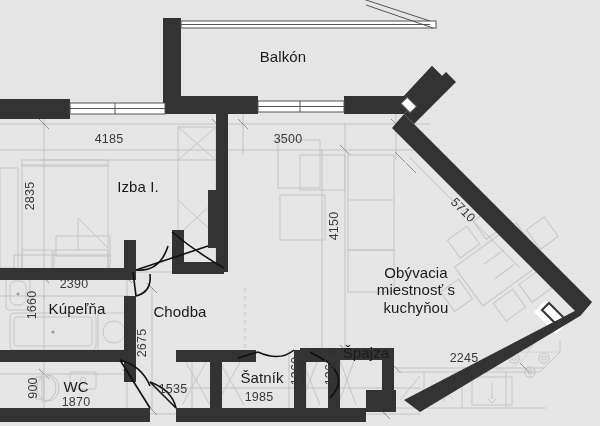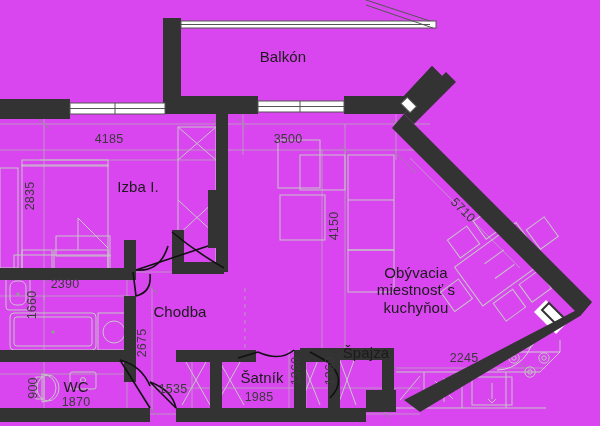--- a/index.html
+++ b/index.html
@@ -1,17 +1,17 @@
 <!DOCTYPE html>
 <html><head>
 <meta charset="utf-8">
 <style>
   html,body{margin:0;padding:0;background:#ffffff;}
   body{font-family:"Liberation Sans", sans-serif;}
-  #plan{position:relative;width:600px;height:426px;background:#d946ef;overflow:hidden;}
+  #plan{position:relative;width:600px;height:426px;background:#e5e5e5;overflow:hidden;}
   #plan svg{display:block;}
   .roomlabel{
     position:absolute;
     color:#1b1b1b;
     font-family:"Liberation Sans", sans-serif;
     font-size:15px;
     line-height:1.15;
     text-align:center;
     white-space:pre-line;
     letter-spacing:.1px;
@@ -284,34 +284,35 @@
       <line x1="258" y1="352" x2="238" y2="358"></line>
       <path d="M328 362 Q348 380 330 398"></path>
       <line x1="328" y1="362" x2="310" y2="352"></line>
       <path d="M172 232 Q196 252 224 268"></path>
     </g>
 
   </svg>
 
   <div class="roomlabel" style="left:223px;top:48px;width:120px;">Balkón</div>
   <div class="roomlabel" style="left:93px;top:178px;width:90px;">Izba I.</div>
+  <div class="roomlabel" style="left:32px;top:300px;width:90px;">Kúpeľňa</div>
   <div class="roomlabel" style="left:46px;top:378px;width:60px;">WC</div>
   <div class="roomlabel" style="left:135px;top:303px;width:90px;">Chodba</div>
   <div class="roomlabel" style="left:223px;top:369px;width:78px;">Šatník</div>
   <div class="roomlabel" style="left:331px;top:344px;width:70px;">Špajza</div>
   <div class="roomlabel" style="left:361px;top:264px;width:110px;">Obývacia
 miestnosť s
 kuchyňou</div>
 
   <div class="dim" style="left:79px;top:132px;width:60px;">4185</div>
   <div class="dim" style="left:258px;top:132px;width:60px;">3500</div>
   <div class="dim vert" style="left:0px;top:189px;width:60px;transform:rotate(-90deg);">2835</div>
   <div class="dim vert" style="left:304px;top:219px;width:60px;transform:rotate(-90deg);">4150</div>
   <div class="dim" style="left:433px;top:203px;width:60px;transform:rotate(45deg);">5710</div>
-  <div class="dim" style="left:35px;top:277px;width:60px;">2390</div>
+  <div class="dim" style="left:44px;top:277px;width:60px;">2390</div>
   <div class="dim vert" style="left:2px;top:298px;width:60px;transform:rotate(-90deg);">1660</div>
   <div class="dim vert" style="left:112px;top:336px;width:60px;transform:rotate(-90deg);">2675</div>
   <div class="dim vert" style="left:5px;top:381px;width:56px;transform:rotate(-90deg);">900</div>
   <div class="dim" style="left:46px;top:395px;width:60px;">1870</div>
   <div class="dim" style="left:143px;top:382px;width:60px;">1535</div>
   <div class="dim" style="left:229px;top:390px;width:60px;">1985</div>
   <div class="dim vert" style="left:266px;top:364px;width:60px;transform:rotate(-90deg);">1360</div>
   <div class="dim vert" style="left:300px;top:364px;width:60px;transform:rotate(-90deg);">1360</div>
   <div class="dim" style="left:328px;top:390px;width:60px;margin-top:35px;">1400</div>
   <div class="dim" style="left:434px;top:351px;width:60px;">2245</div>

